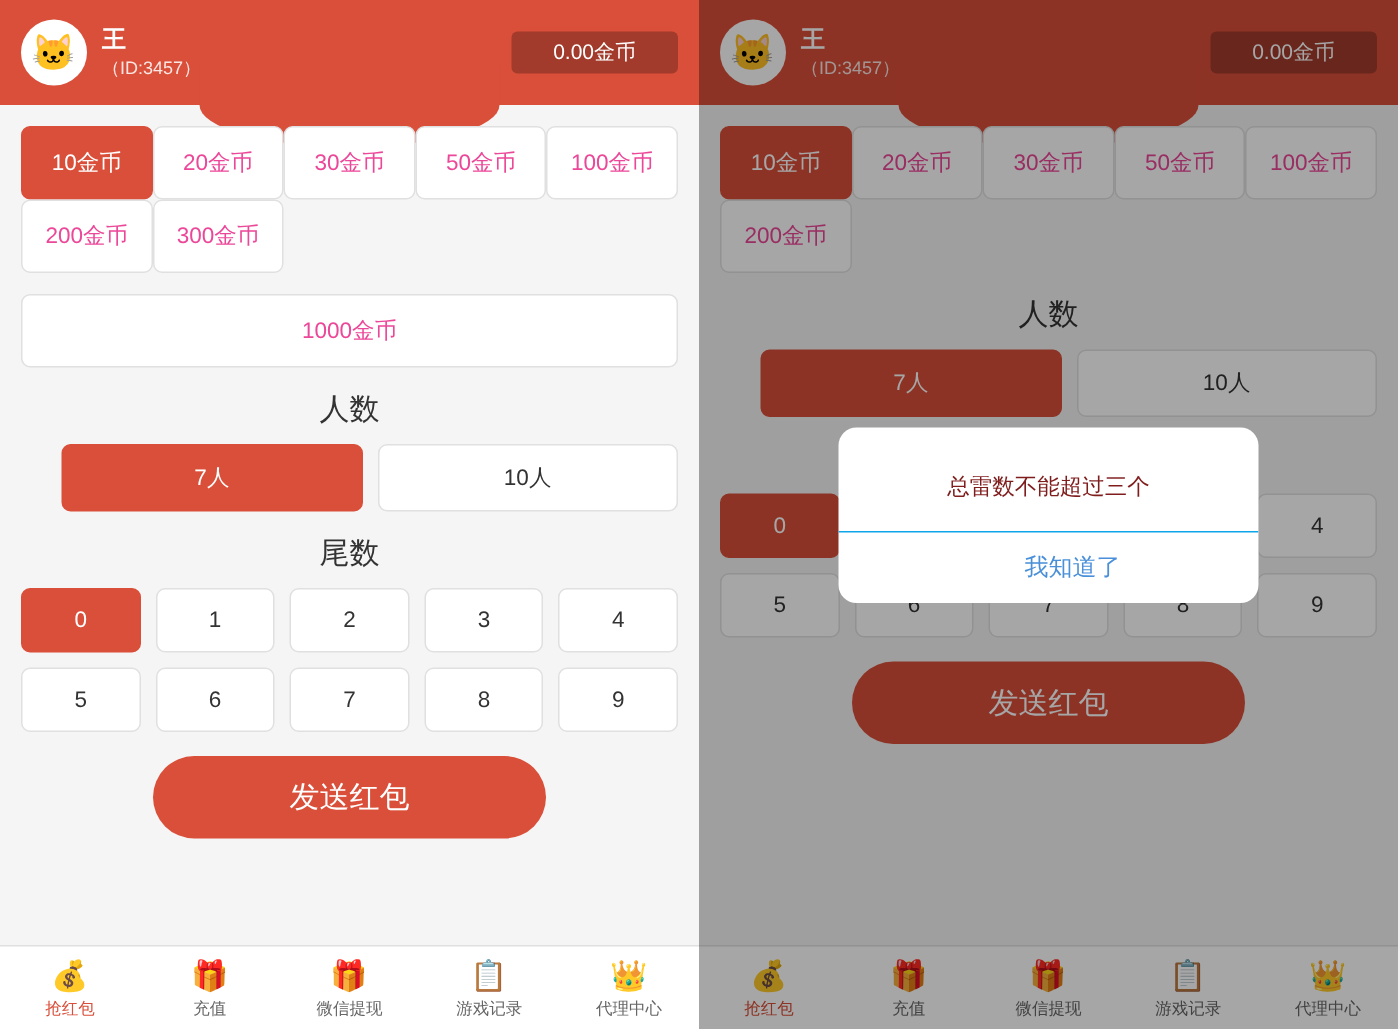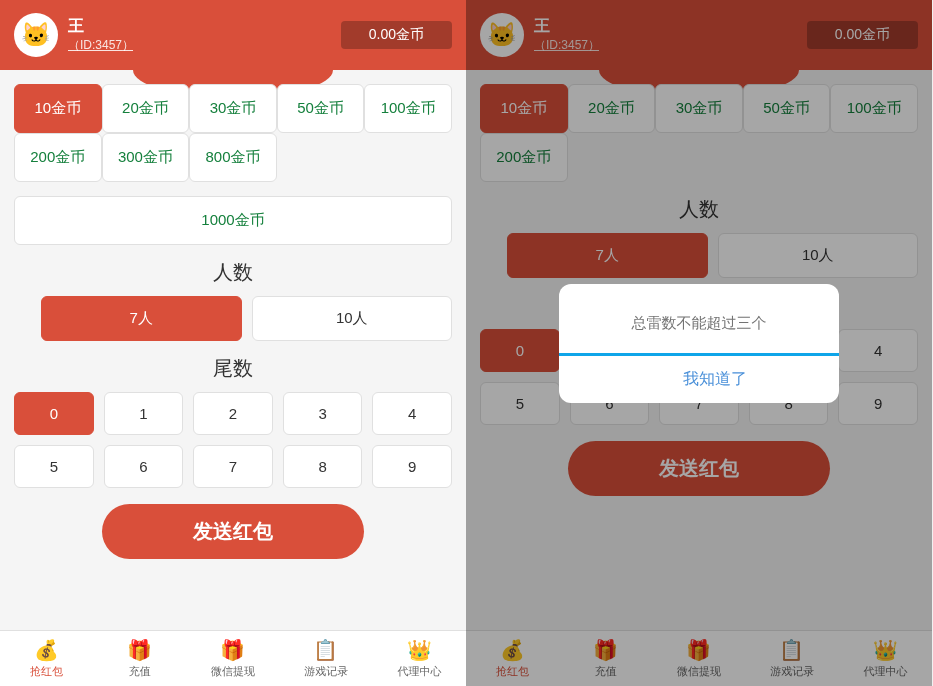--- a/index.html
+++ b/index.html
@@ -62,21 +62,20 @@
       overflow: hidden;
     }
     .user-text .name {
       color: #fff;
       font-size: 16px;
       font-weight: bold;
     }
     .user-text .id {
       color: rgba(255,255,255,0.85);
       font-size: 12px;
-      text-decoration: underline;
     }
     .coins-badge {
       background: rgba(0,0,0,0.25);
       color: #fff;
       padding: 5px 28px;
       border-radius: 4px;
       font-size: 14px;
     }
 
     
@@ -94,21 +93,21 @@
       gap: 0;
       margin-bottom: 14px;
     }
     .amount-btn {
       background: #fff;
       border: 1px solid #e0e0e0;
       border-radius: 6px;
       padding: 14px 8px;
       text-align: center;
       font-size: 15px;
-      color: #15803d;
+      color: #ec4899;
       cursor: pointer;
     }
     .amount-btn.active {
       background: #d94f3a;
       color: #fff;
       border-color: #d94f3a;
     }
 
     
     .amount-single-row {
@@ -179,21 +178,21 @@
     .send-btn {
       display: block;
       width: 60%;
       margin: 0 auto 16px;
       background: #d94f3a;
       color: #fff;
       border: none;
       border-radius: 30px;
       padding: 14px 0;
       font-size: 20px;
-      font-weight: bold;
+      font-weight: normal;
       cursor: pointer;
       text-align: center;
     }
 
     
     .bottom-nav {
       display: flex;
       border-top: 1px solid #e0e0e0;
       background: #fff;
       height: 56px;
@@ -229,24 +228,24 @@
     .dialog {
       background: #fff;
       border-radius: 12px;
       width: 280px;
       overflow: hidden;
     }
     .dialog-body {
       padding: 30px 20px 20px;
       text-align: center;
       font-size: 15px;
-      color: #737373;
+      color: #7f1d1d;
     }
     .dialog-footer {
-      border-top: 3px solid #0ea5e9;
+      border-top: 1px solid #0ea5e9;
       display: flex;
       padding-left: 32px;
     }
     .dialog-btn {
       flex: 1;
       padding: 13px;
       text-align: center;
       color: #4a90d9;
       font-size: 16px;
       cursor: pointer;
@@ -272,21 +271,20 @@
   <div class="content">
 
     <div class="amount-grid">
       <button class="amount-btn active">10金币</button>
       <button class="amount-btn">20金币</button>
       <button class="amount-btn">30金币</button>
       <button class="amount-btn">50金币</button>
       <button class="amount-btn">100金币</button>
       <button class="amount-btn">200金币</button>
       <button class="amount-btn">300金币</button>
-      <button class="amount-btn">800金币</button>
     </div>
     <div class="amount-single-row">
       <button class="amount-btn">1000金币</button>
     </div>
 
     <div class="section-title">人数</div>
     <div class="people-row">
       <button class="people-btn active">7人</button>
       <button class="people-btn">10人</button>
     </div>

